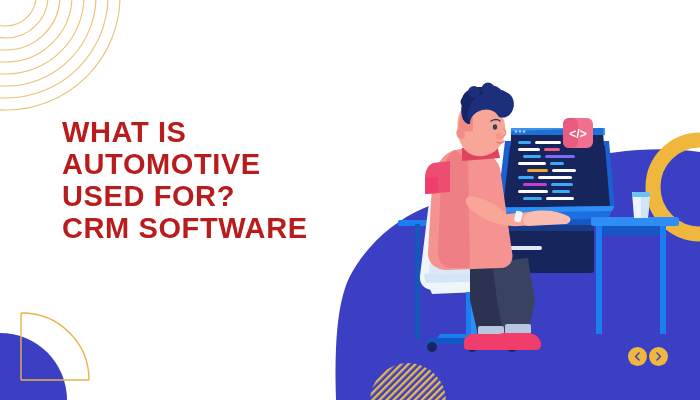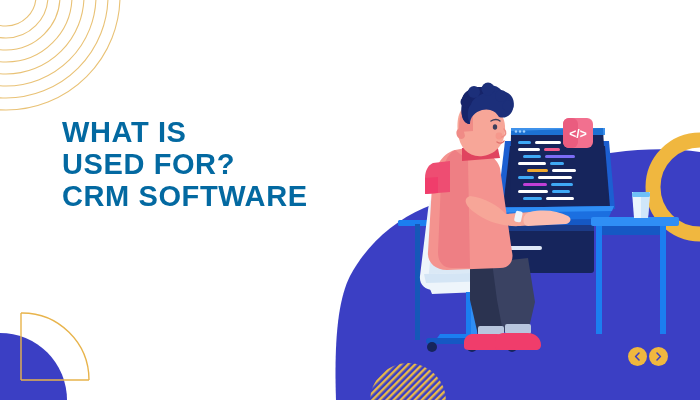--- a/index.html
+++ b/index.html
@@ -7,21 +7,21 @@
   #stage{position:relative;width:700px;height:400px;background:#ffffff;overflow:hidden;}
   .layer{position:absolute;top:0;left:0;width:700px;height:400px;}
   #headline{position:absolute;left:62px;top:116px;width:300px;}
   #headline .hl{
     display:block;
     font-family:"Liberation Sans",sans-serif;
     font-weight:700;
     font-size:29px;
     line-height:32px;
     letter-spacing:0.6px;
-    color:#0369a1;
+    color:#b91c1c;
     white-space:nowrap;
   }
   .navbtn{position:absolute;width:19px;height:19px;border-radius:50%;
     background:#f0b73f;display:flex;align-items:center;justify-content:center;}
   .navbtn svg{display:block;}
 </style>
 </head>
 <body>
 
 <div id="stage">
@@ -214,20 +214,21 @@
       <circle cx="474" cy="92" r="6" fill="#1c2f7a"></circle>
       <circle cx="488" cy="89" r="6.5" fill="#1c2f7a"></circle>
       <circle cx="501" cy="96" r="6" fill="#1c2f7a"></circle>
       <circle cx="508" cy="106" r="5.5" fill="#1c2f7a"></circle>
       <circle cx="466" cy="102" r="5.5" fill="#16246a"></circle>
     </g>
   </svg>
 
   <div id="headline">
     <span class="hl">WHAT IS</span>
+    <span class="hl">AUTOMOTIVE</span>
     <span class="hl">USED FOR?</span>
     <span class="hl">CRM SOFTWARE</span>
   </div>
 
   <div class="navbtn" style="left:628px;top:347px;">
     <svg width="9" height="9" viewBox="0 0 9 9">
       <path d="M6 1 L2.6 4.5 L6 8" fill="none" stroke="#3b3fc4" stroke-width="1.5" stroke-linecap="round" stroke-linejoin="round"></path>
     </svg>
   </div>
   <div class="navbtn" style="left:649px;top:347px;">

